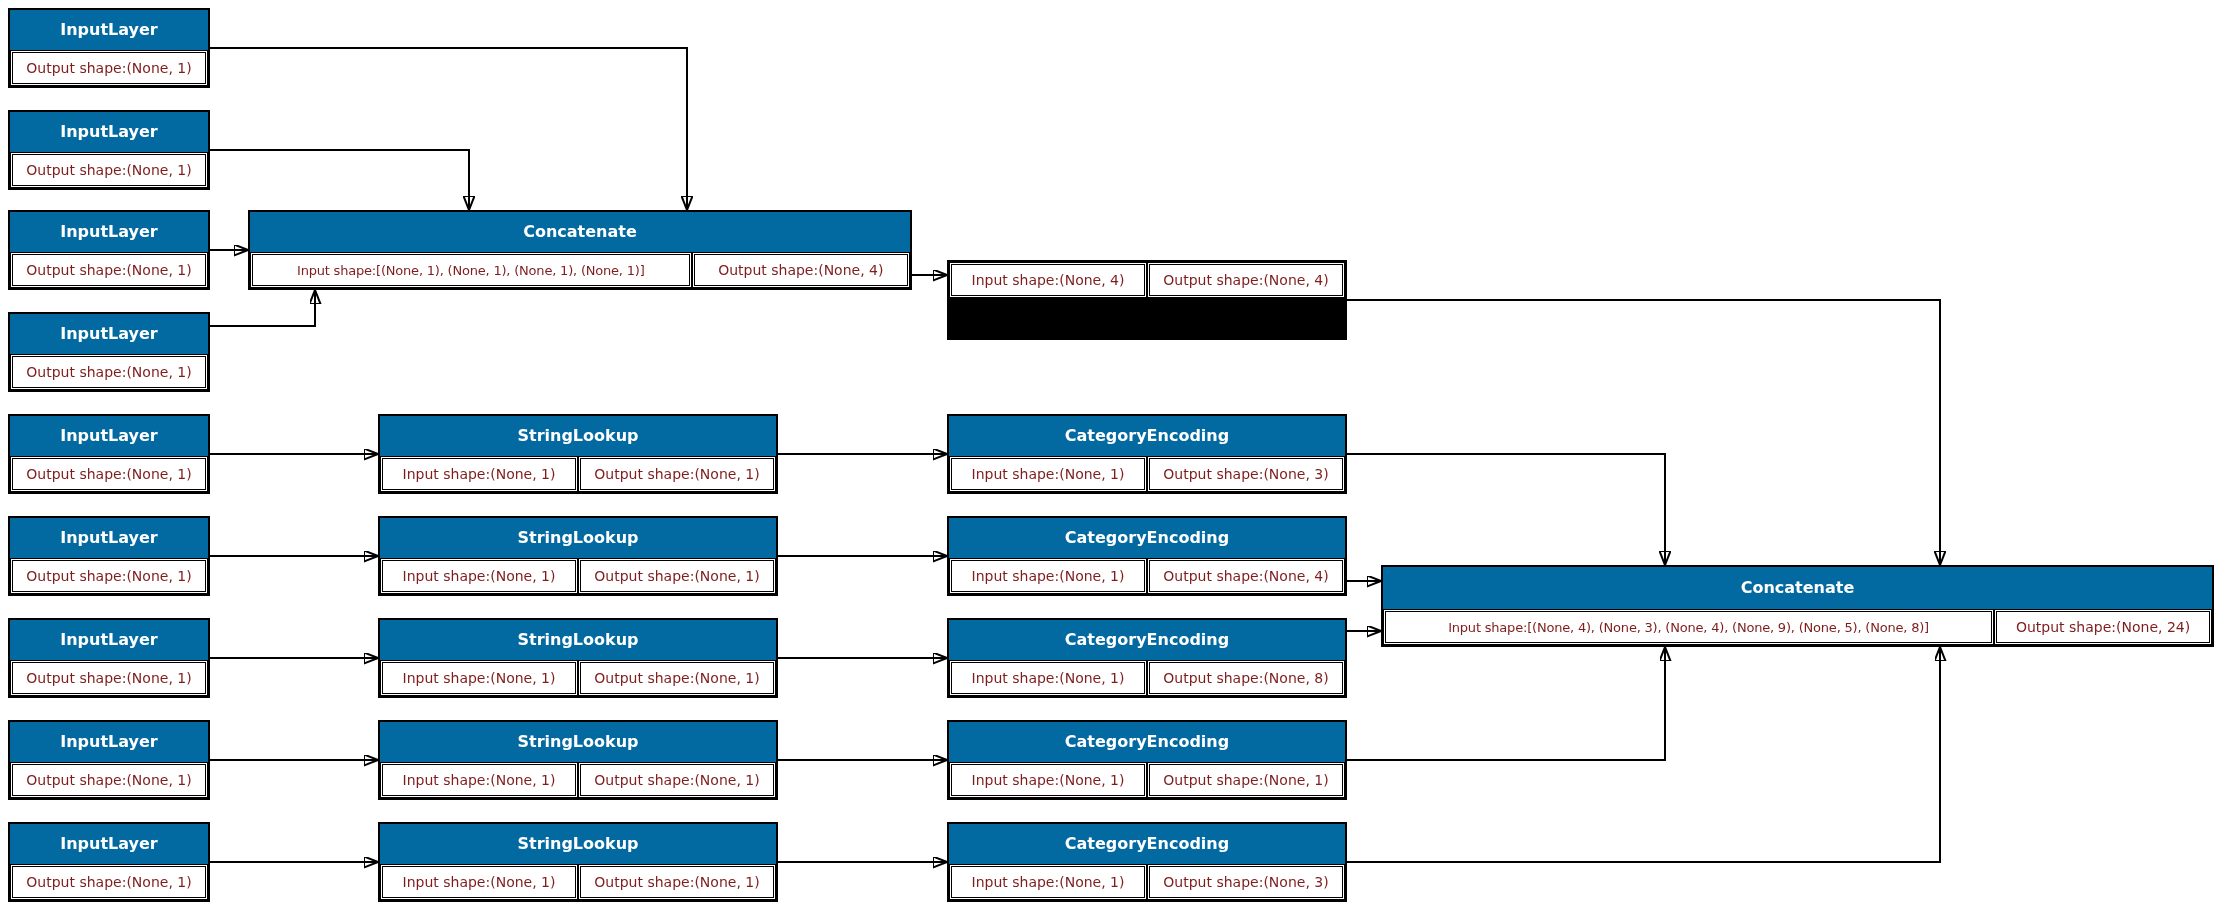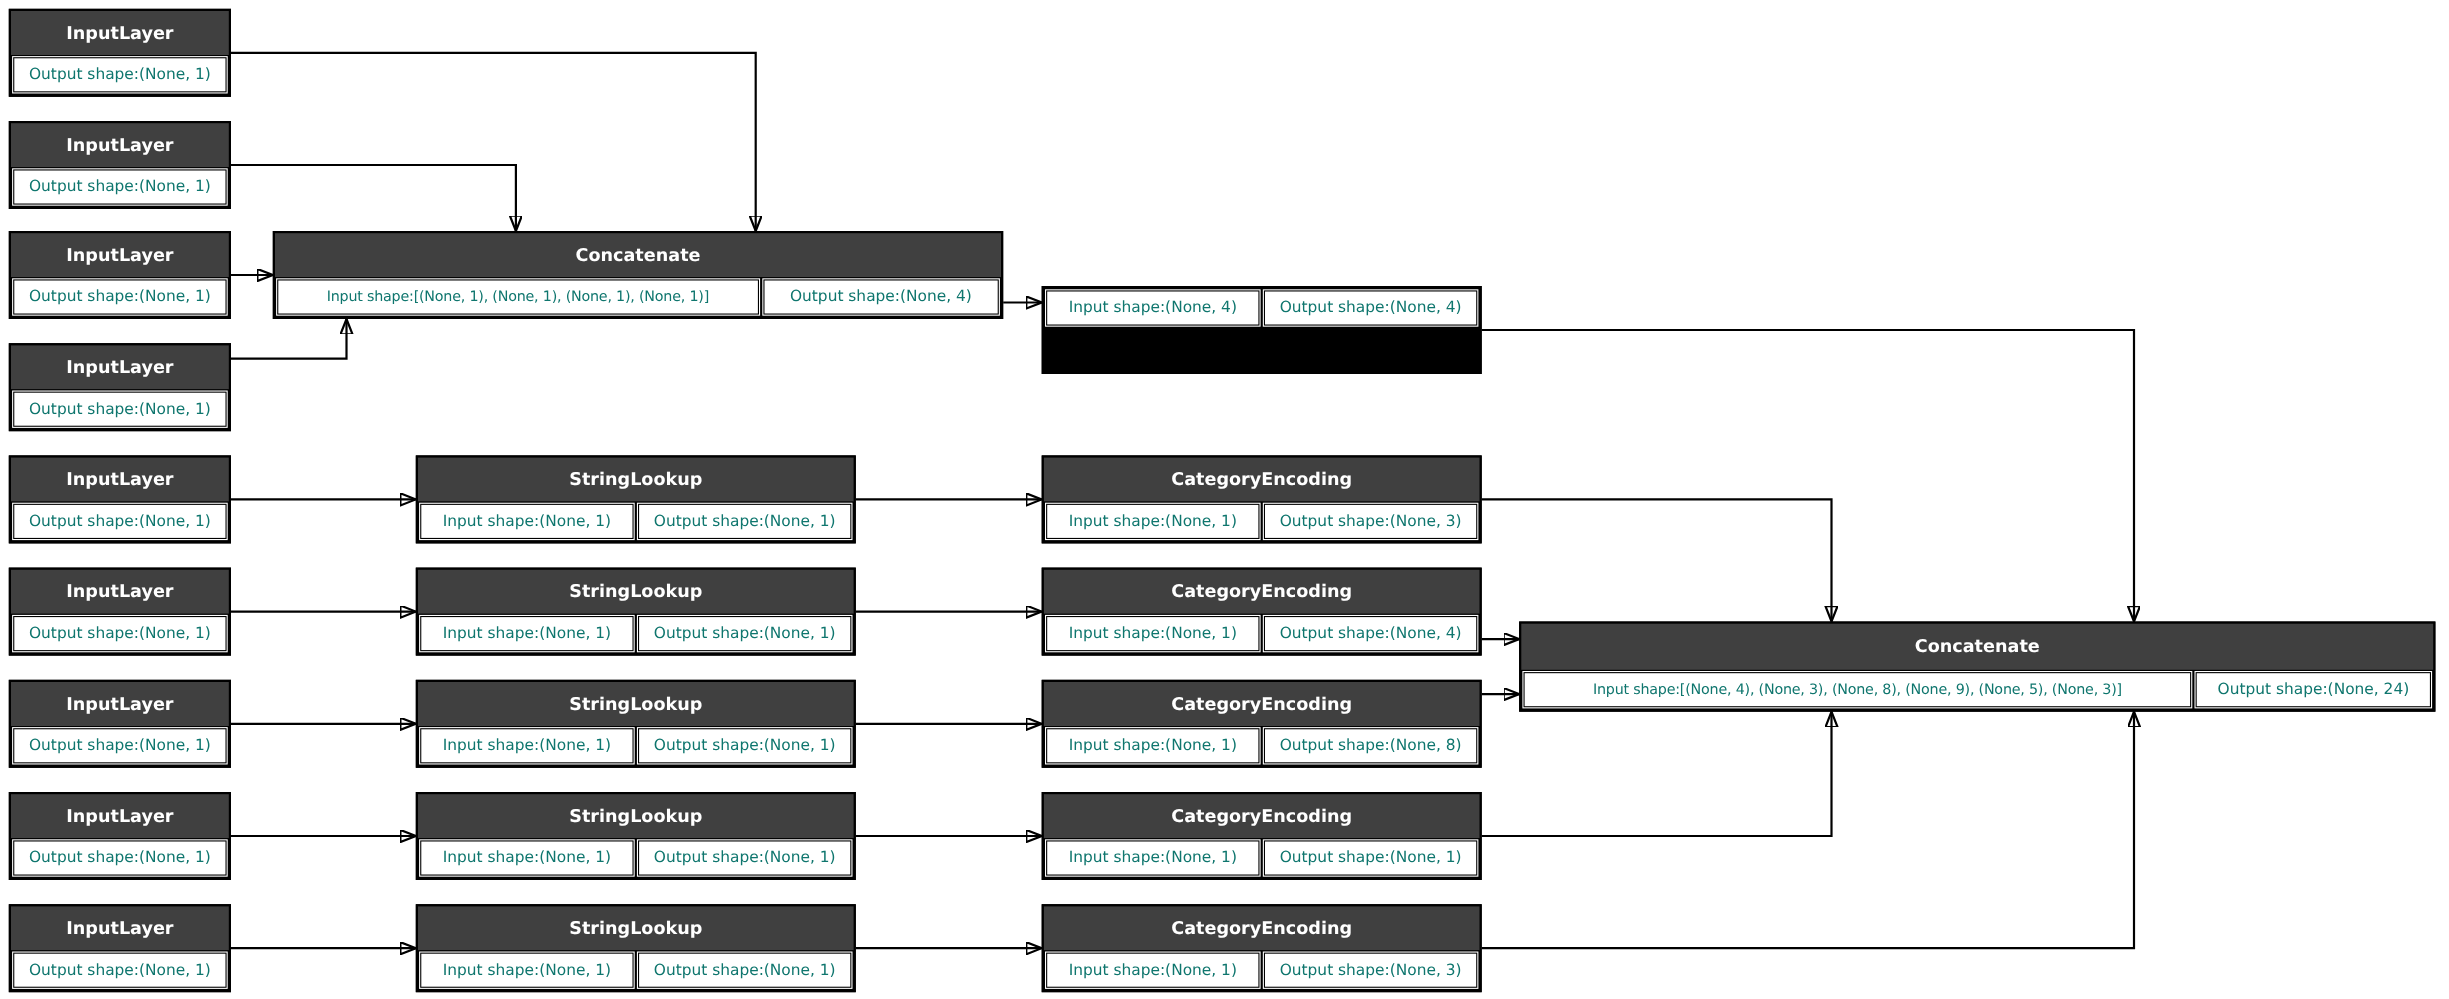--- a/index.html
+++ b/index.html
@@ -9,28 +9,28 @@
   }
   #edges { position:absolute; left:0; top:0; width:2226px; height:908px; pointer-events:none; }
   #edges path { stroke:#000000; stroke-width:2; fill:none; }
   .node {
     position:absolute; box-sizing:border-box; height:80px;
     background:#000000; border:2px solid #000000;
   }
   .node-title {
     height:40px; line-height:40px; text-align:center;
     color:#ffffff; font-weight:bold; font-size:16px;
-    background:#404040; white-space:nowrap; overflow:hidden;
+    background:#0369a1; white-space:nowrap; overflow:hidden;
   }
   .node-cells { display:flex; height:36px; background:#000000; }
   .cell {
     flex:1 1 50%; margin:2px; background:#ffffff;
     border:1px solid #000000; box-shadow:0 0 0 1px #ffffff;
     display:flex; align-items:center; justify-content:center;
-    font-size:14px; color:#0f766e; white-space:nowrap; overflow:hidden;
+    font-size:14px; color:#7f1d1d; white-space:nowrap; overflow:hidden;
   }
   .cell--tight { font-size:13px; letter-spacing:-0.2px; }
   .cell .lbl { font-weight:normal; }
   .cell .val { font-weight:normal; }
 </style>
 </head>
 <body>
 
 <div id="canvas">
 
@@ -308,21 +308,21 @@
           <span class="val">(None, 3)</span>
         </div>
     </div>
   </div>
 
   <div class="node" style="left:1381px;top:565px;width:833px;height:82px">
     <div class="node-title" style="height:42px;line-height:42px">Concatenate</div>
     <div class="node-cells">
       <div class="cell cell--tight" style="flex:0 0 73%">
           <span class="lbl">Input shape: </span>
-          <span class="val">[(None, 4), (None, 3), (None, 8), (None, 9), (None, 5), (None, 3)]</span>
+          <span class="val">[(None, 4), (None, 3), (None, 4), (None, 9), (None, 5), (None, 8)]</span>
         </div>
       <div class="cell">
           <span class="lbl">Output shape: </span>
           <span class="val">(None, 24)</span>
         </div>
     </div>
   </div>
 
 </div>
 

